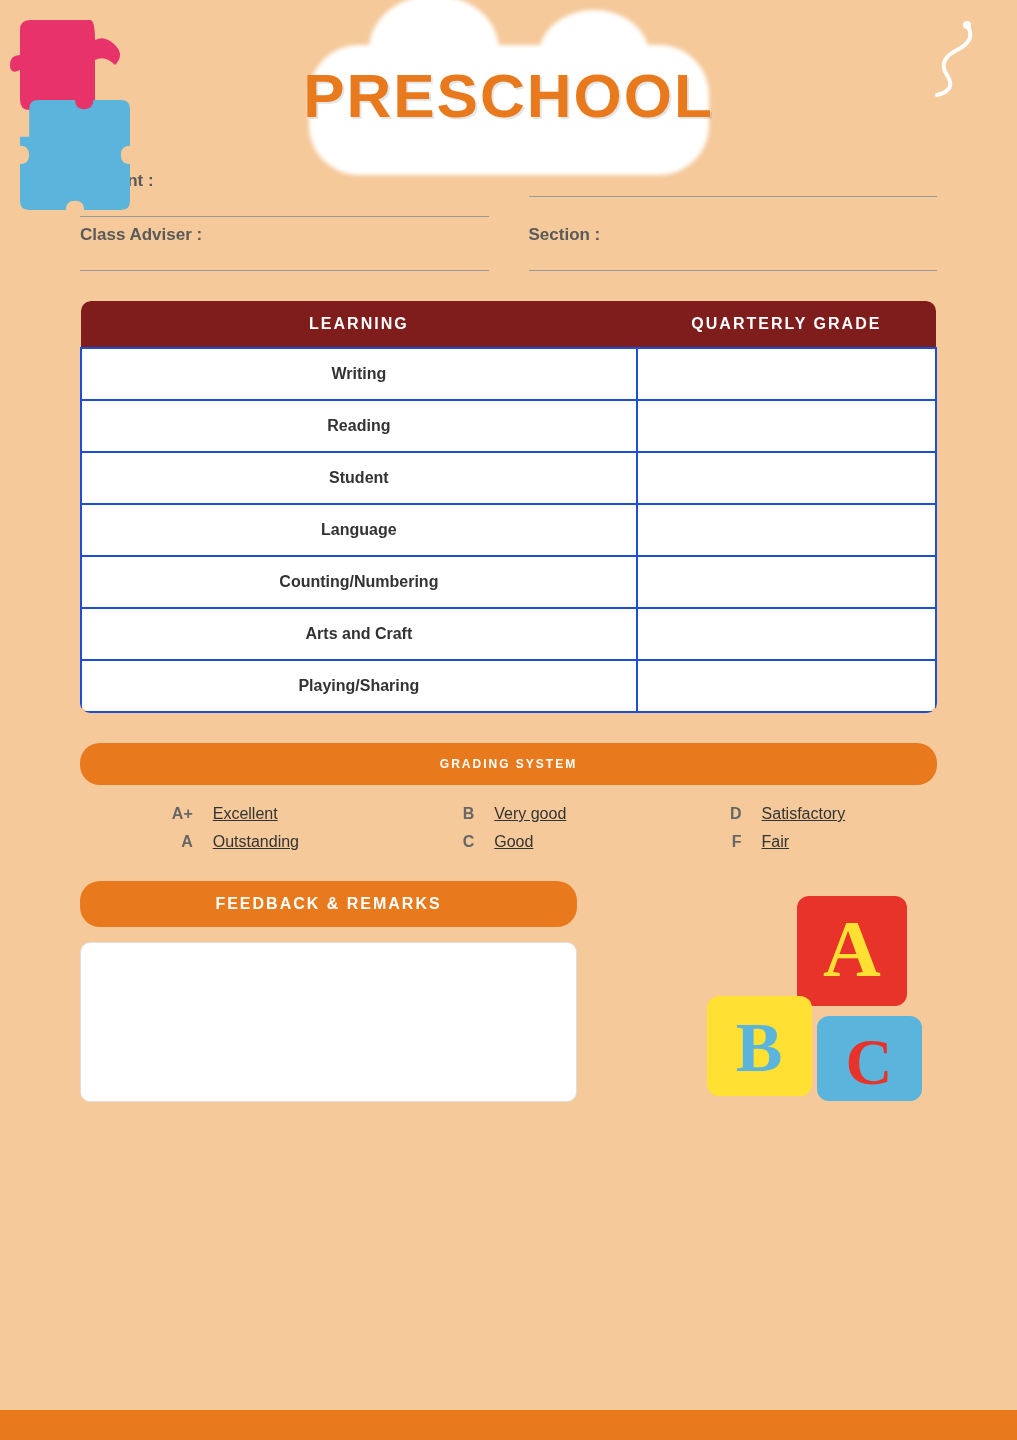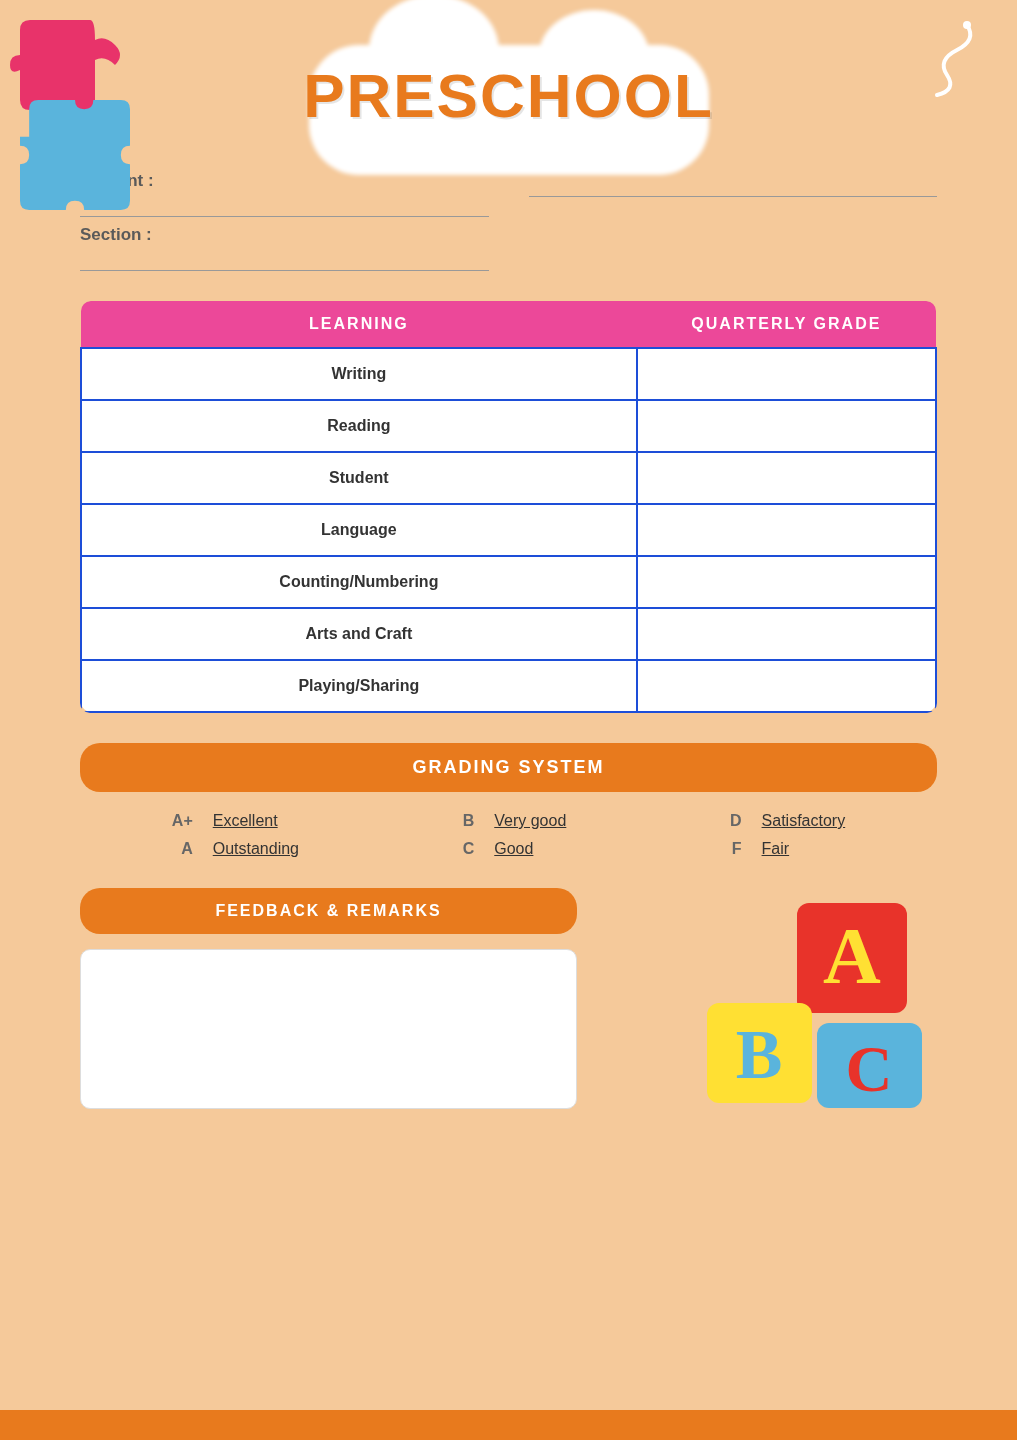--- a/index.html
+++ b/index.html
@@ -155,21 +155,21 @@
     
     .grades-table {
       width: 100%;
       border-collapse: collapse;
       border-radius: 10px;
       overflow: hidden;
       margin-bottom: 30px;
     }
 
     .grades-table thead tr th {
-      background-color: #ec4899;
+      background-color: #7f1d1d;
       color: white;
       font-size: 16px;
       font-weight: 800;
       letter-spacing: 2px;
       padding: 14px 20px;
       text-align: center;
     }
 
     .grades-table thead tr th:first-child {
       border-radius: 10px 0 0 0;
@@ -194,21 +194,21 @@
       border-radius: 0 0 0 10px;
     }
     .grades-table tbody tr:last-child td:last-child {
       border-radius: 0 0 10px 0;
     }
 
     
     .grading-header {
       background-color: #E87A1D;
       color: white;
-      font-size: 18px;
+      font-size: 12px;
       font-weight: 800;
       letter-spacing: 2px;
       padding: 14px 20px;
       text-align: center;
       border-radius: 20px;
       margin-bottom: 20px;
     }
 
     .grading-grid {
       display: grid;
@@ -303,20 +303,24 @@
   </div>
 
   <div class="main-content">
 
     <div class="student-info">
       <div class="field-row">
         <span class="field-label">Student :</span>
         <input class="field-line" type="text" value="" style="">
       </div>
       <div class="field-row">
+        <input class="field-line" type="text" value="" style="">
+      </div>
+      <div class="field-row">
+        <span class="field-label">Class Adviser :</span>
         <input class="field-line" type="text" value="" style="">
       </div>
       <div class="field-row">
         <span class="field-label">Section :</span>
         <input class="field-line" type="text" value="" style="">
       </div>
     </div>
 
     <table class="grades-table">
       <thead>

